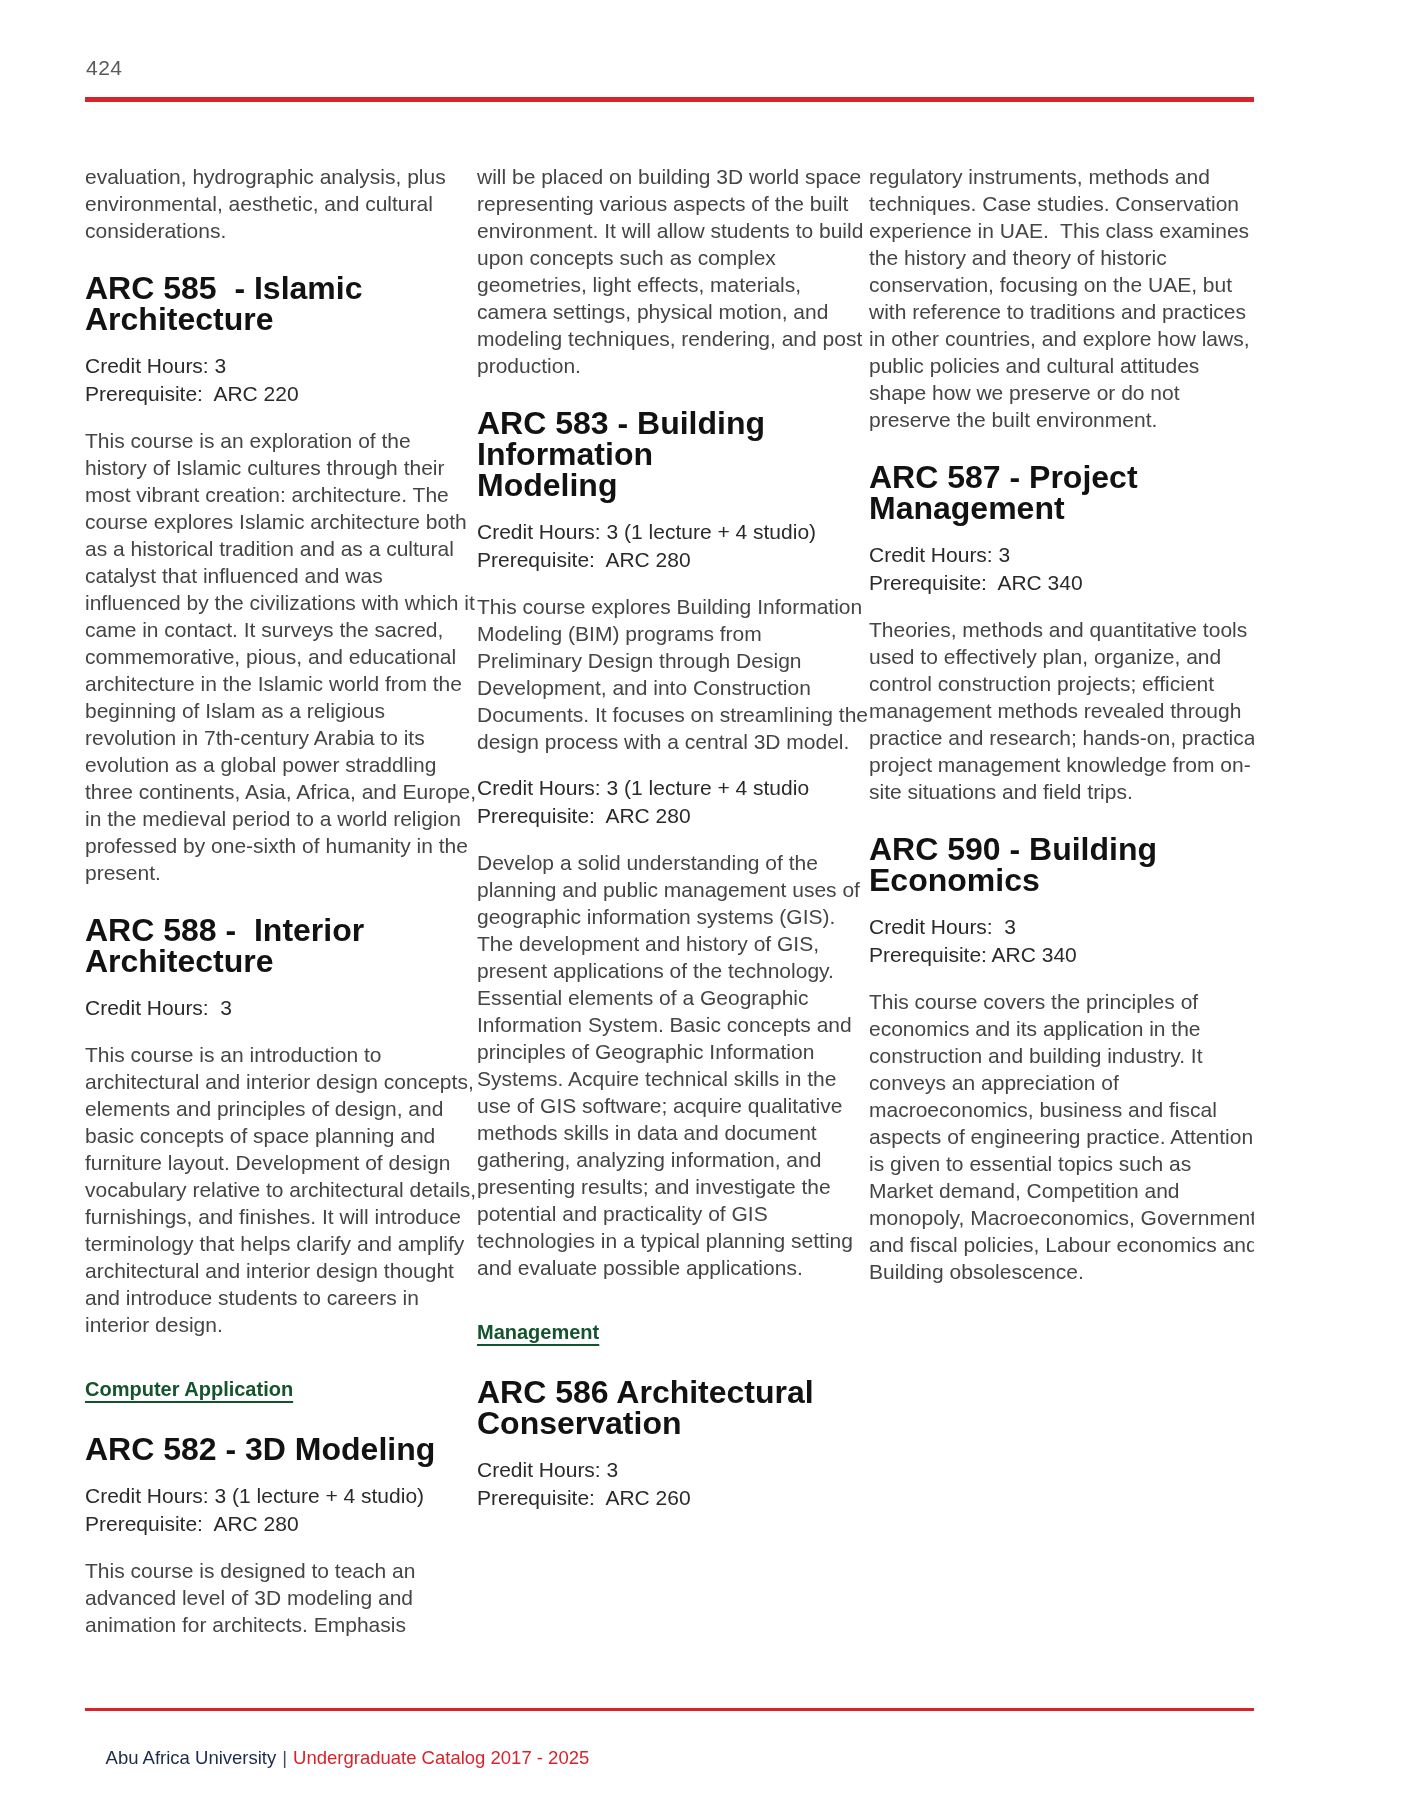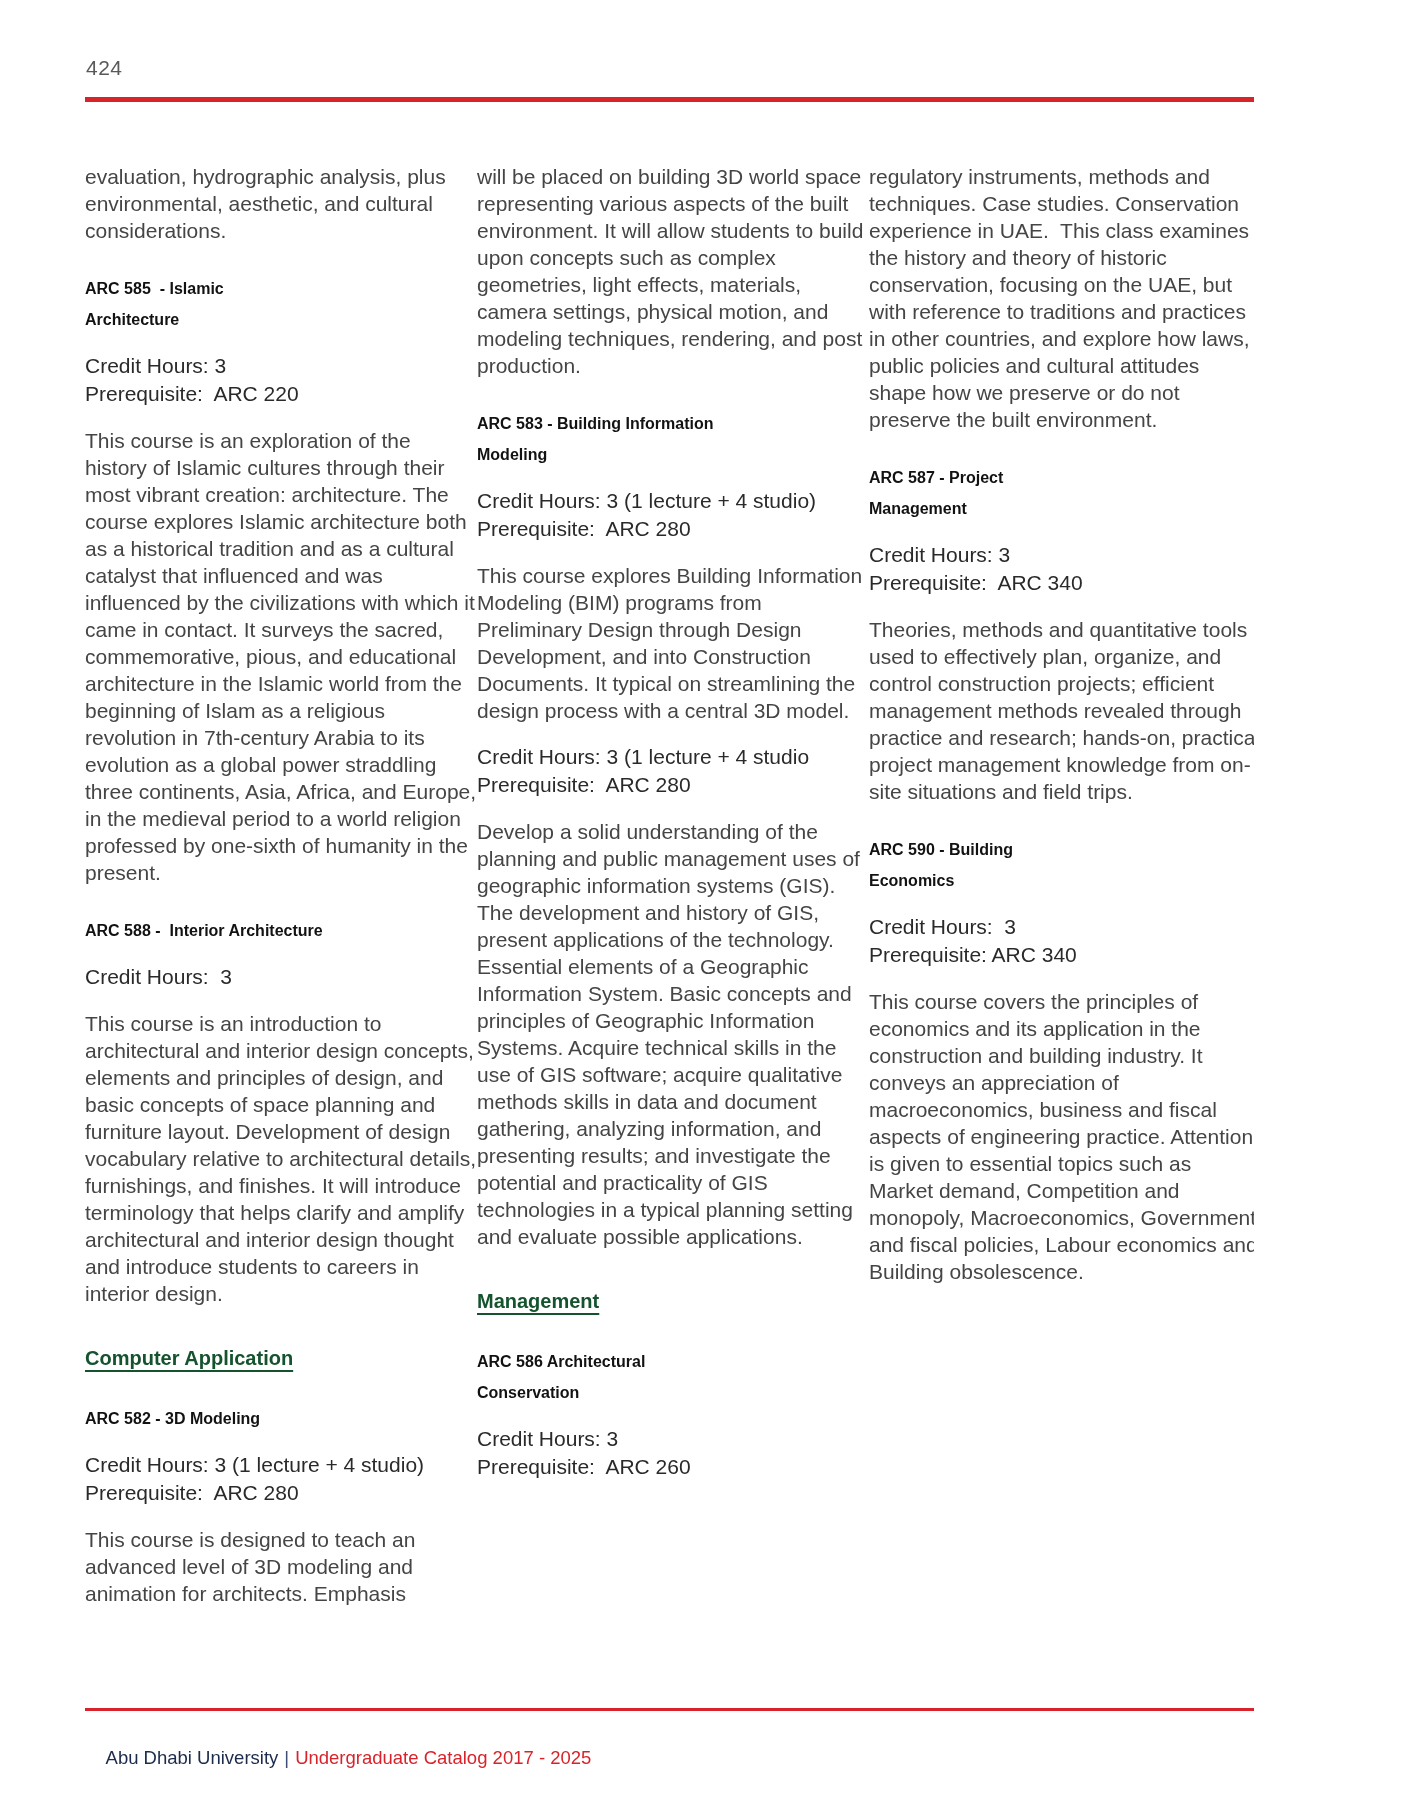--- a/index.html
+++ b/index.html
@@ -37,21 +37,21 @@
   }
   .col { width: 392px; flex: 0 0 392px; }
   .body-paragraph {
     font-size: 21px;
     line-height: 27px;
     color: #454545;
     margin: 0 0 19px 0;
     white-space: pre-wrap;
   }
   .course-title {
-    font-size: 16px;
+    font-size: 32px;
     line-height: 31px;
     font-weight: bold;
     color: #121212;
     margin: 29px 0 17px 0;
     white-space: pre-wrap;
   }
   .section-title {
     font-size: 20px;
     line-height: 31px;
     font-weight: bold;
@@ -121,21 +121,21 @@
 
     <div class="col">
       <p class="body-paragraph">will be placed on building 3D world space representing various aspects of the built environment. It will allow students to build upon concepts such as complex geometries, light effects, materials, camera settings, physical motion, and modeling techniques, rendering, and post production.</p>
 
       <h3 class="course-title">ARC 583 - Building Information
 Modeling</h3>
       <div class="credit-block">
         <span class="credit-line">Credit Hours: 3 (1 lecture + 4 studio)</span>
         <span class="credit-line">Prerequisite:  ARC 280</span>
       </div>
-      <p class="body-paragraph">This course explores Building Information Modeling (BIM) programs from Preliminary Design through Design Development, and into Construction Documents. It typical on streamlining the design process with a central 3D model.</p>
+      <p class="body-paragraph">This course explores Building Information Modeling (BIM) programs from Preliminary Design through Design Development, and into Construction Documents. It focuses on streamlining the design process with a central 3D model.</p>
 
       <div class="credit-block">
         <span class="credit-line">Credit Hours: 3 (1 lecture + 4 studio</span>
         <span class="credit-line">Prerequisite:  ARC 280</span>
       </div>
       <p class="body-paragraph">Develop a solid understanding of the planning and public management uses of geographic information systems (GIS). The development and history of GIS, present applications of the technology.  Essential elements of a Geographic Information System. Basic concepts and principles of Geographic Information Systems. Acquire technical skills in the use of GIS software; acquire qualitative methods skills in data and document gathering, analyzing information, and presenting results; and investigate the potential and practicality of GIS technologies in a typical planning setting and evaluate possible applications.</p>
 
       <h2 class="section-title">Management</h2>
 
       <h3 class="course-title">ARC 586 Architectural
@@ -163,16 +163,16 @@
         <span class="credit-line">Credit Hours:  3</span>
         <span class="credit-line">Prerequisite: ARC 340</span>
       </div>
       <p class="body-paragraph">This course covers the principles of economics and its application in the construction and building industry. It conveys an appreciation of macroeconomics, business and fiscal aspects of engineering practice. Attention is given to essential topics such as Market demand, Competition and monopoly, Macroeconomics, Government and fiscal policies, Labour economics and Building obsolescence.</p>
     </div>
 
   </div>
 
   <div class="rule footer-rule"></div>
   <div class="footer">
-    <span class="navy">Abu Dhabi University</span><span class="navy sep">|</span><span class="red">Undergraduate Catalog 2017 - 2025</span>
+    <span class="navy">Abu Africa University</span><span class="navy sep">|</span><span class="red">Undergraduate Catalog 2017 - 2025</span>
   </div>
 
 </div>
 
 </body></html>

